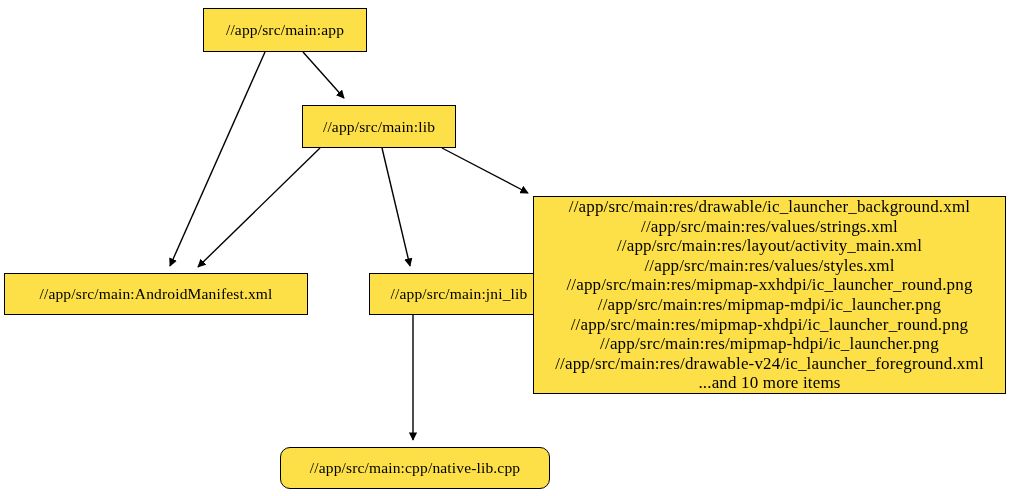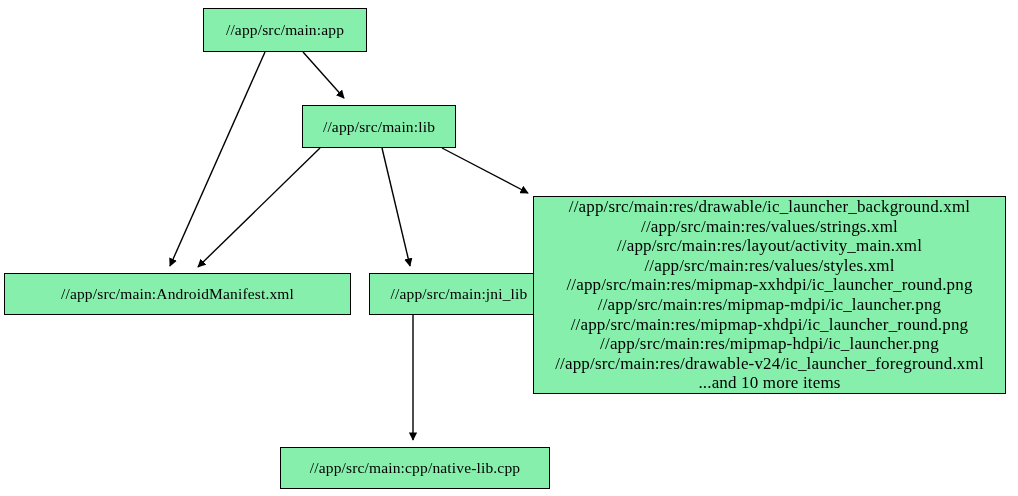--- a/index.html
+++ b/index.html
@@ -25,45 +25,45 @@
     left: 0;
     top: 0;
     width: 1018px;
     height: 496px;
     pointer-events: none;
   }
   .node {
     position: absolute;
     box-sizing: border-box;
     border: 1px solid #000000;
-    background: #86efac;
+    background: #fde047;
     display: flex;
     align-items: center;
     justify-content: center;
     text-align: center;
     color: #000000;
     line-height: 1.0;
   }
   .node .node-label {
     display: block;
     white-space: pre;
     font-size: 15.5px;
     line-height: 19.6px;
     letter-spacing: 0.01em;
   }
   .node-single .node-label {
     line-height: 1.0;
   }
   
   #node-app      { left: 203px; top: 8px;   width: 164px; height: 44px; }
   #node-lib      { left: 302px; top: 105px; width: 154px; height: 43px; }
-  #node-manifest { left: 4px;   top: 273px; width: 347px; height: 42px; }
+  #node-manifest { left: 4px;   top: 273px; width: 304px; height: 42px; }
   #node-jnilib   { left: 325px; top: 273px; width: 180px; height: 42px; margin-left: 44px; }
   #node-res      { left: 533px; top: 196px; width: 473px; height: 198px; }
-  #node-nativelib{ left: 280px; top: 447px; width: 270px; height: 42px; }
+  #node-nativelib{ left: 280px; top: 447px; width: 270px; height: 42px; border-radius: 10px; }
   #node-res .node-label { font-size: 17px; }
 </style>
 </head>
 <body>
 
 <div id="graph-root">
 
   <svg class="edge-layer" viewBox="0 0 1018 496" width="1018" height="496" xmlns="http://www.w3.org/2000/svg">
     <defs>
       <marker id="arrowhead" viewBox="0 0 10 10" refX="9" refY="5" markerWidth="6" markerHeight="6" orient="auto-start-reverse">

